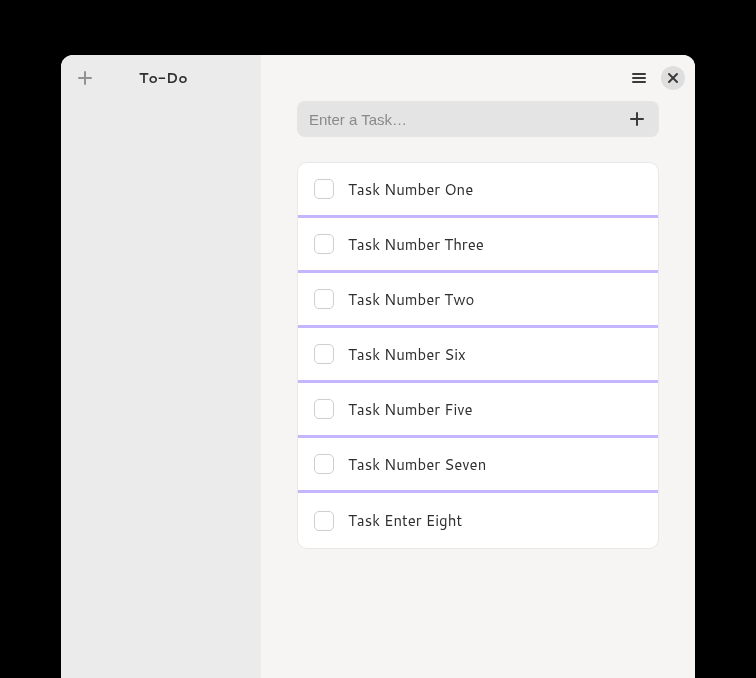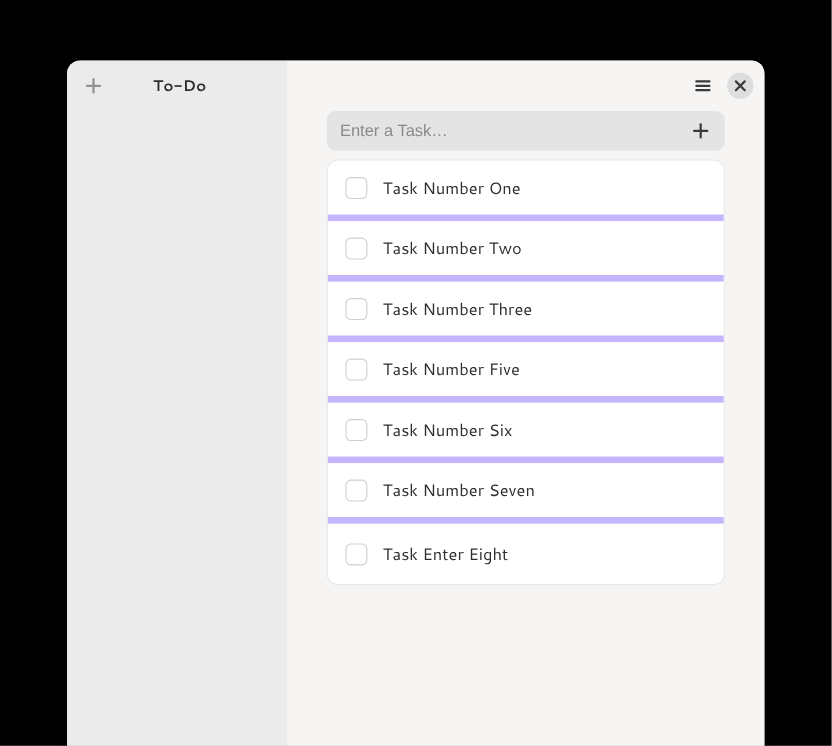--- a/index.html
+++ b/index.html
@@ -87,21 +87,21 @@
       flex: 1;
       overflow: hidden;
     }
     .task-input-row {
       background: #e4e4e4;
       border-radius: 8px;
       height: 36px;
       display: flex;
       align-items: center;
       padding: 0 10px;
-      margin-bottom: 8px;
+      margin-bottom: 25px;
     }
     .task-input {
       flex: 1;
       border: none;
       background: transparent;
       font-size: 15px;
       color: #2e2e2e;
       outline: none;
       padding: 0 2px;
     }
@@ -120,21 +120,21 @@
       background: #ffffff;
       border-radius: 10px;
       overflow: hidden;
       border: 1px solid #e8e8e8;
     }
     .task-row {
       display: flex;
       align-items: center;
       height: 55px;
       padding: 0 16px;
-      border-bottom: 6px solid #c4b5fd;
+      border-bottom: 3px solid #c4b5fd;
       gap: 14px;
     }
     .task-row:last-child {
       border-bottom: none;
     }
     .task-checkbox {
       width: 20px;
       height: 20px;
       border: 1.5px solid #cfcfcf;
       border-radius: 5px;
@@ -191,33 +191,33 @@
         </div>
       </div>
 
       <div class="task-list">
         <div class="task-row">
           <div class="task-checkbox"></div>
           <div class="task-label">Task Number One</div>
         </div>
         <div class="task-row">
           <div class="task-checkbox"></div>
+          <div class="task-label">Task Number Three</div>
+        </div>
+        <div class="task-row">
+          <div class="task-checkbox"></div>
           <div class="task-label">Task Number Two</div>
         </div>
         <div class="task-row">
           <div class="task-checkbox"></div>
-          <div class="task-label">Task Number Three</div>
+          <div class="task-label">Task Number Six</div>
         </div>
         <div class="task-row">
           <div class="task-checkbox"></div>
           <div class="task-label">Task Number Five</div>
-        </div>
-        <div class="task-row">
-          <div class="task-checkbox"></div>
-          <div class="task-label">Task Number Six</div>
         </div>
         <div class="task-row">
           <div class="task-checkbox"></div>
           <div class="task-label">Task Number Seven</div>
         </div>
         <div class="task-row">
           <div class="task-checkbox"></div>
           <div class="task-label">Task Enter Eight</div>
         </div>
       </div>

